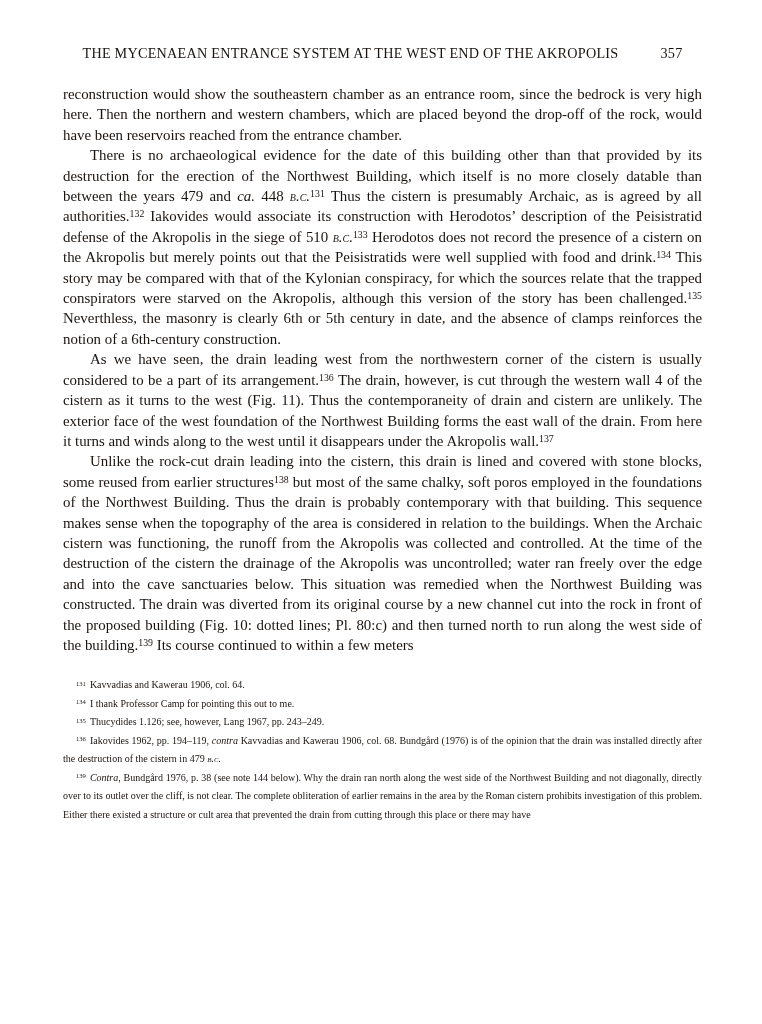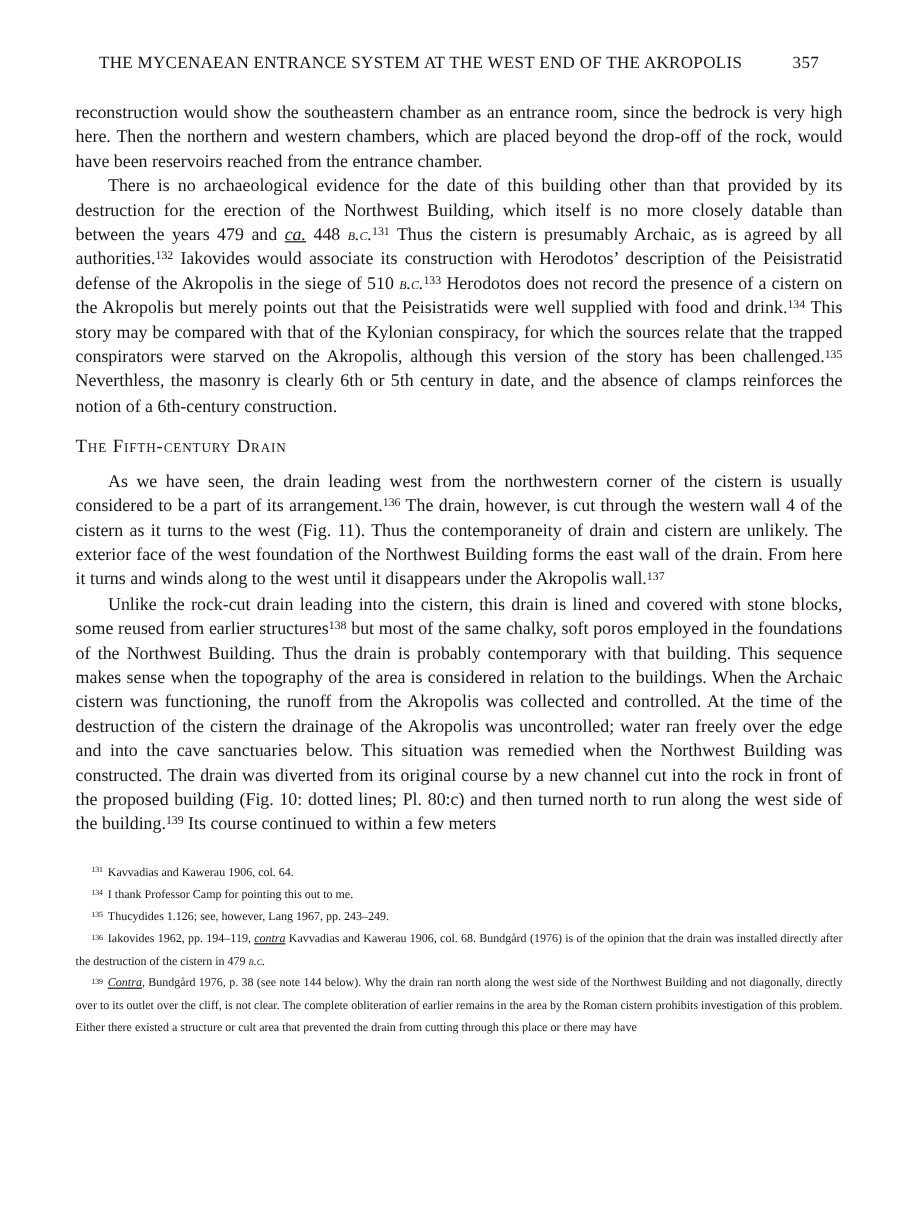--- a/index.html
+++ b/index.html
@@ -53,35 +53,34 @@
   .footnote { margin: 0; text-indent: 13px; }
   sup.fn-ref, sup.fn-num {
     font-size: 0.66em;
     line-height: 0;
     position: relative;
     top: -0.42em;
     vertical-align: baseline;
     letter-spacing: 0;
   }
   sup.fn-num { margin-right: 4px; }
-  em.it { font-style: italic; text-decoration: underline; }
+  em.it { font-style: italic; }
   .sc { font-variant: small-caps; font-style: italic; }
 </style>
 </head>
 <body>
 
 <div class="page">
   <div class="running-head">
     <span>THE MYCENAEAN ENTRANCE SYSTEM AT THE WEST END OF THE AKROPOLIS</span>
     <span>357</span>
   </div>
   <div class="body-text" id="body-content">
       <p class="para"><span>reconstruction would show the southeastern chamber as an entrance room, since the bedrock is very high here. Then the northern and western chambers, which are placed beyond the drop-off of the rock, would have been reservoirs reached from the entrance chamber.</span></p>
       <p class="para indent"><span>There is no archaeological evidence for the date of this building other than that provided by its destruction for the erection of the Northwest Building, which itself is no more closely datable than between the years 479 and </span><em class="it">ca.</em><span> 448 </span><span class="sc">b.c.</span><sup class="fn-ref">131</sup><span> Thus the cistern is presumably Archaic, as is agreed by all authorities.</span><sup class="fn-ref">132</sup><span> Iakovides would associate its construction with Herodotos’ description of the Peisistratid defense of the Akropolis in the siege of 510 </span><span class="sc">b.c.</span><sup class="fn-ref">133</sup><span> Herodotos does not record the presence of a cistern on the Akropolis but merely points out that the Peisistratids were well supplied with food and drink.</span><sup class="fn-ref">134</sup><span> This story may be compared with that of the Kylonian conspiracy, for which the sources relate that the trapped conspirators were starved on the Akropolis, although this version of the story has been challenged.</span><sup class="fn-ref">135</sup><span> Neverthless, the masonry is clearly 6th or 5th century in date, and the absence of clamps reinforces the notion of a 6th-century construction.</span></p>
-      <h2 class="section-heading">The Fifth-century Drain</h2>
       <p class="para indent"><span>As we have seen, the drain leading west from the northwestern corner of the cistern is usually considered to be a part of its arrangement.</span><sup class="fn-ref">136</sup><span> The drain, however, is cut through the western wall 4 of the cistern as it turns to the west (Fig. 11). Thus the contemporaneity of drain and cistern are unlikely. The exterior face of the west foundation of the Northwest Building forms the east wall of the drain. From here it turns and winds along to the west until it disappears under the Akropolis wall.</span><sup class="fn-ref">137</sup></p>
       <p class="para indent"><span>Unlike the rock-cut drain leading into the cistern, this drain is lined and covered with stone blocks, some reused from earlier structures</span><sup class="fn-ref">138</sup><span> but most of the same chalky, soft poros employed in the foundations of the Northwest Building. Thus the drain is probably contemporary with that building. This sequence makes sense when the topography of the area is considered in relation to the buildings. When the Archaic cistern was functioning, the runoff from the Akropolis was collected and controlled. At the time of the destruction of the cistern the drainage of the Akropolis was uncontrolled; water ran freely over the edge and into the cave sanctuaries below. This situation was remedied when the Northwest Building was constructed. The drain was diverted from its original course by a new channel cut into the rock in front of the proposed building (Fig. 10: dotted lines; Pl. 80:c) and then turned north to run along the west side of the building.</span><sup class="fn-ref">139</sup><span> Its course continued to within a few meters</span></p>
     </div>
   <div class="footnotes" id="footnotes">
       <p class="footnote"><sup class="fn-num">131</sup><span>Kavvadias and Kawerau 1906, col. 64.</span></p>
       <p class="footnote"><sup class="fn-num">134</sup><span>I thank Professor Camp for pointing this out to me.</span></p>
       <p class="footnote"><sup class="fn-num">135</sup><span>Thucydides 1.126; see, however, Lang 1967, pp. 243–249.</span></p>
       <p class="footnote"><sup class="fn-num">136</sup><span>Iakovides 1962, pp. 194–119, </span><em class="it">contra</em><span> Kavvadias and Kawerau 1906, col. 68. Bundgård (1976) is of the opinion that the drain was installed directly after the destruction of the cistern in 479 </span><span class="sc">b.c.</span></p>
       <p class="footnote"><sup class="fn-num">139</sup><em class="it">Contra</em><span>, Bundgård 1976, p. 38 (see note 144 below). Why the drain ran north along the west side of the Northwest Building and not diagonally, directly over to its outlet over the cliff, is not clear. The complete obliteration of earlier remains in the area by the Roman cistern prohibits investigation of this problem. Either there existed a structure or cult area that prevented the drain from cutting through this place or there may have</span></p>
     </div>

